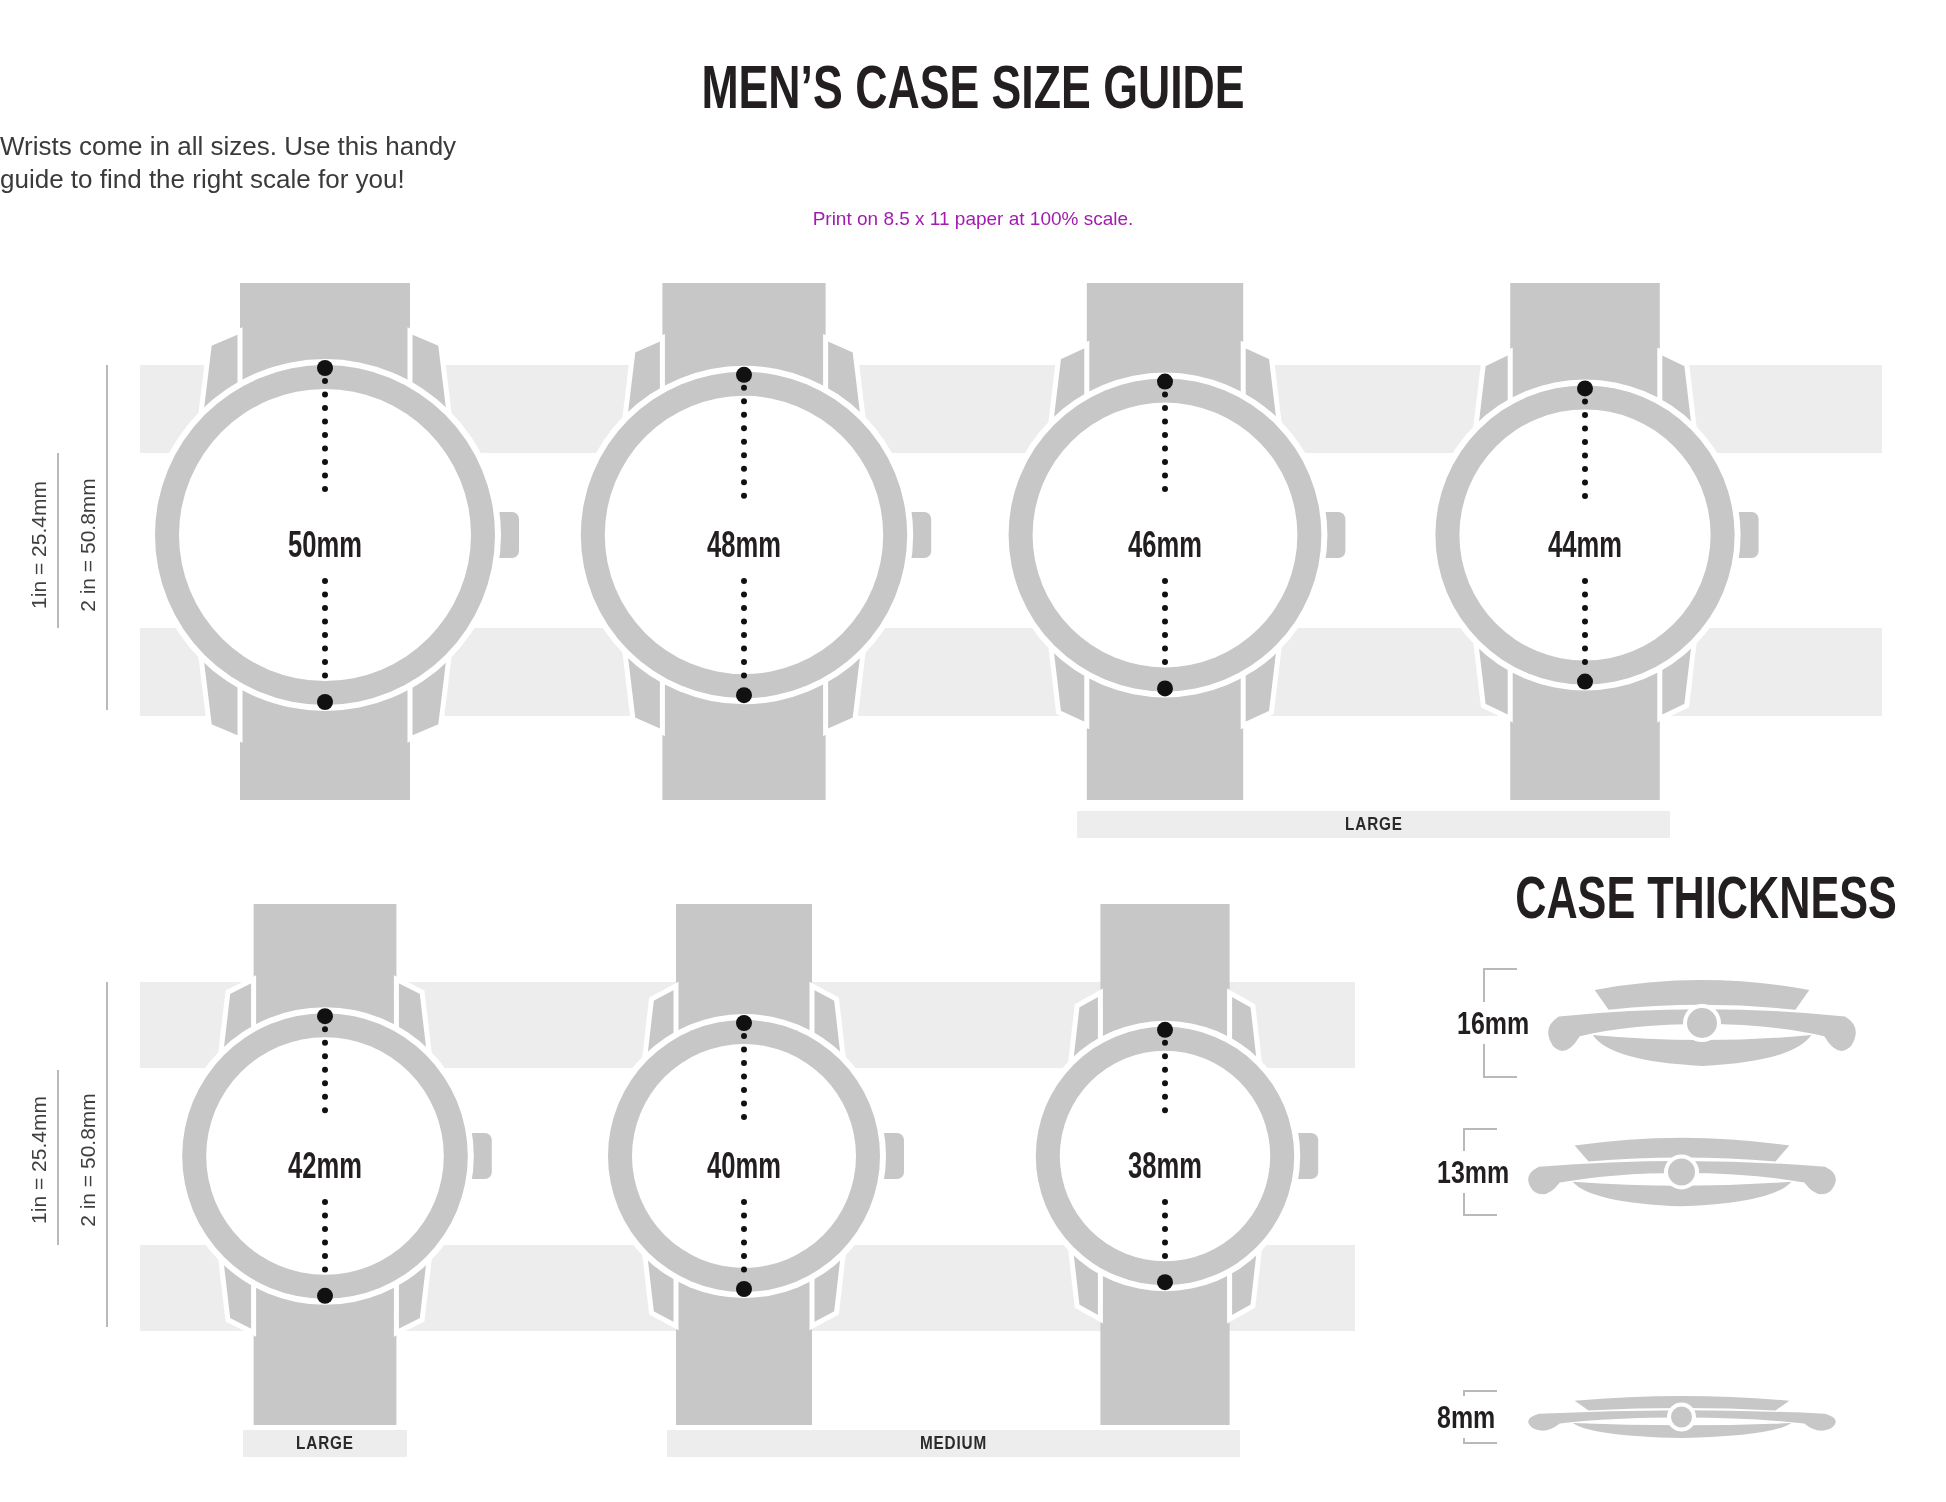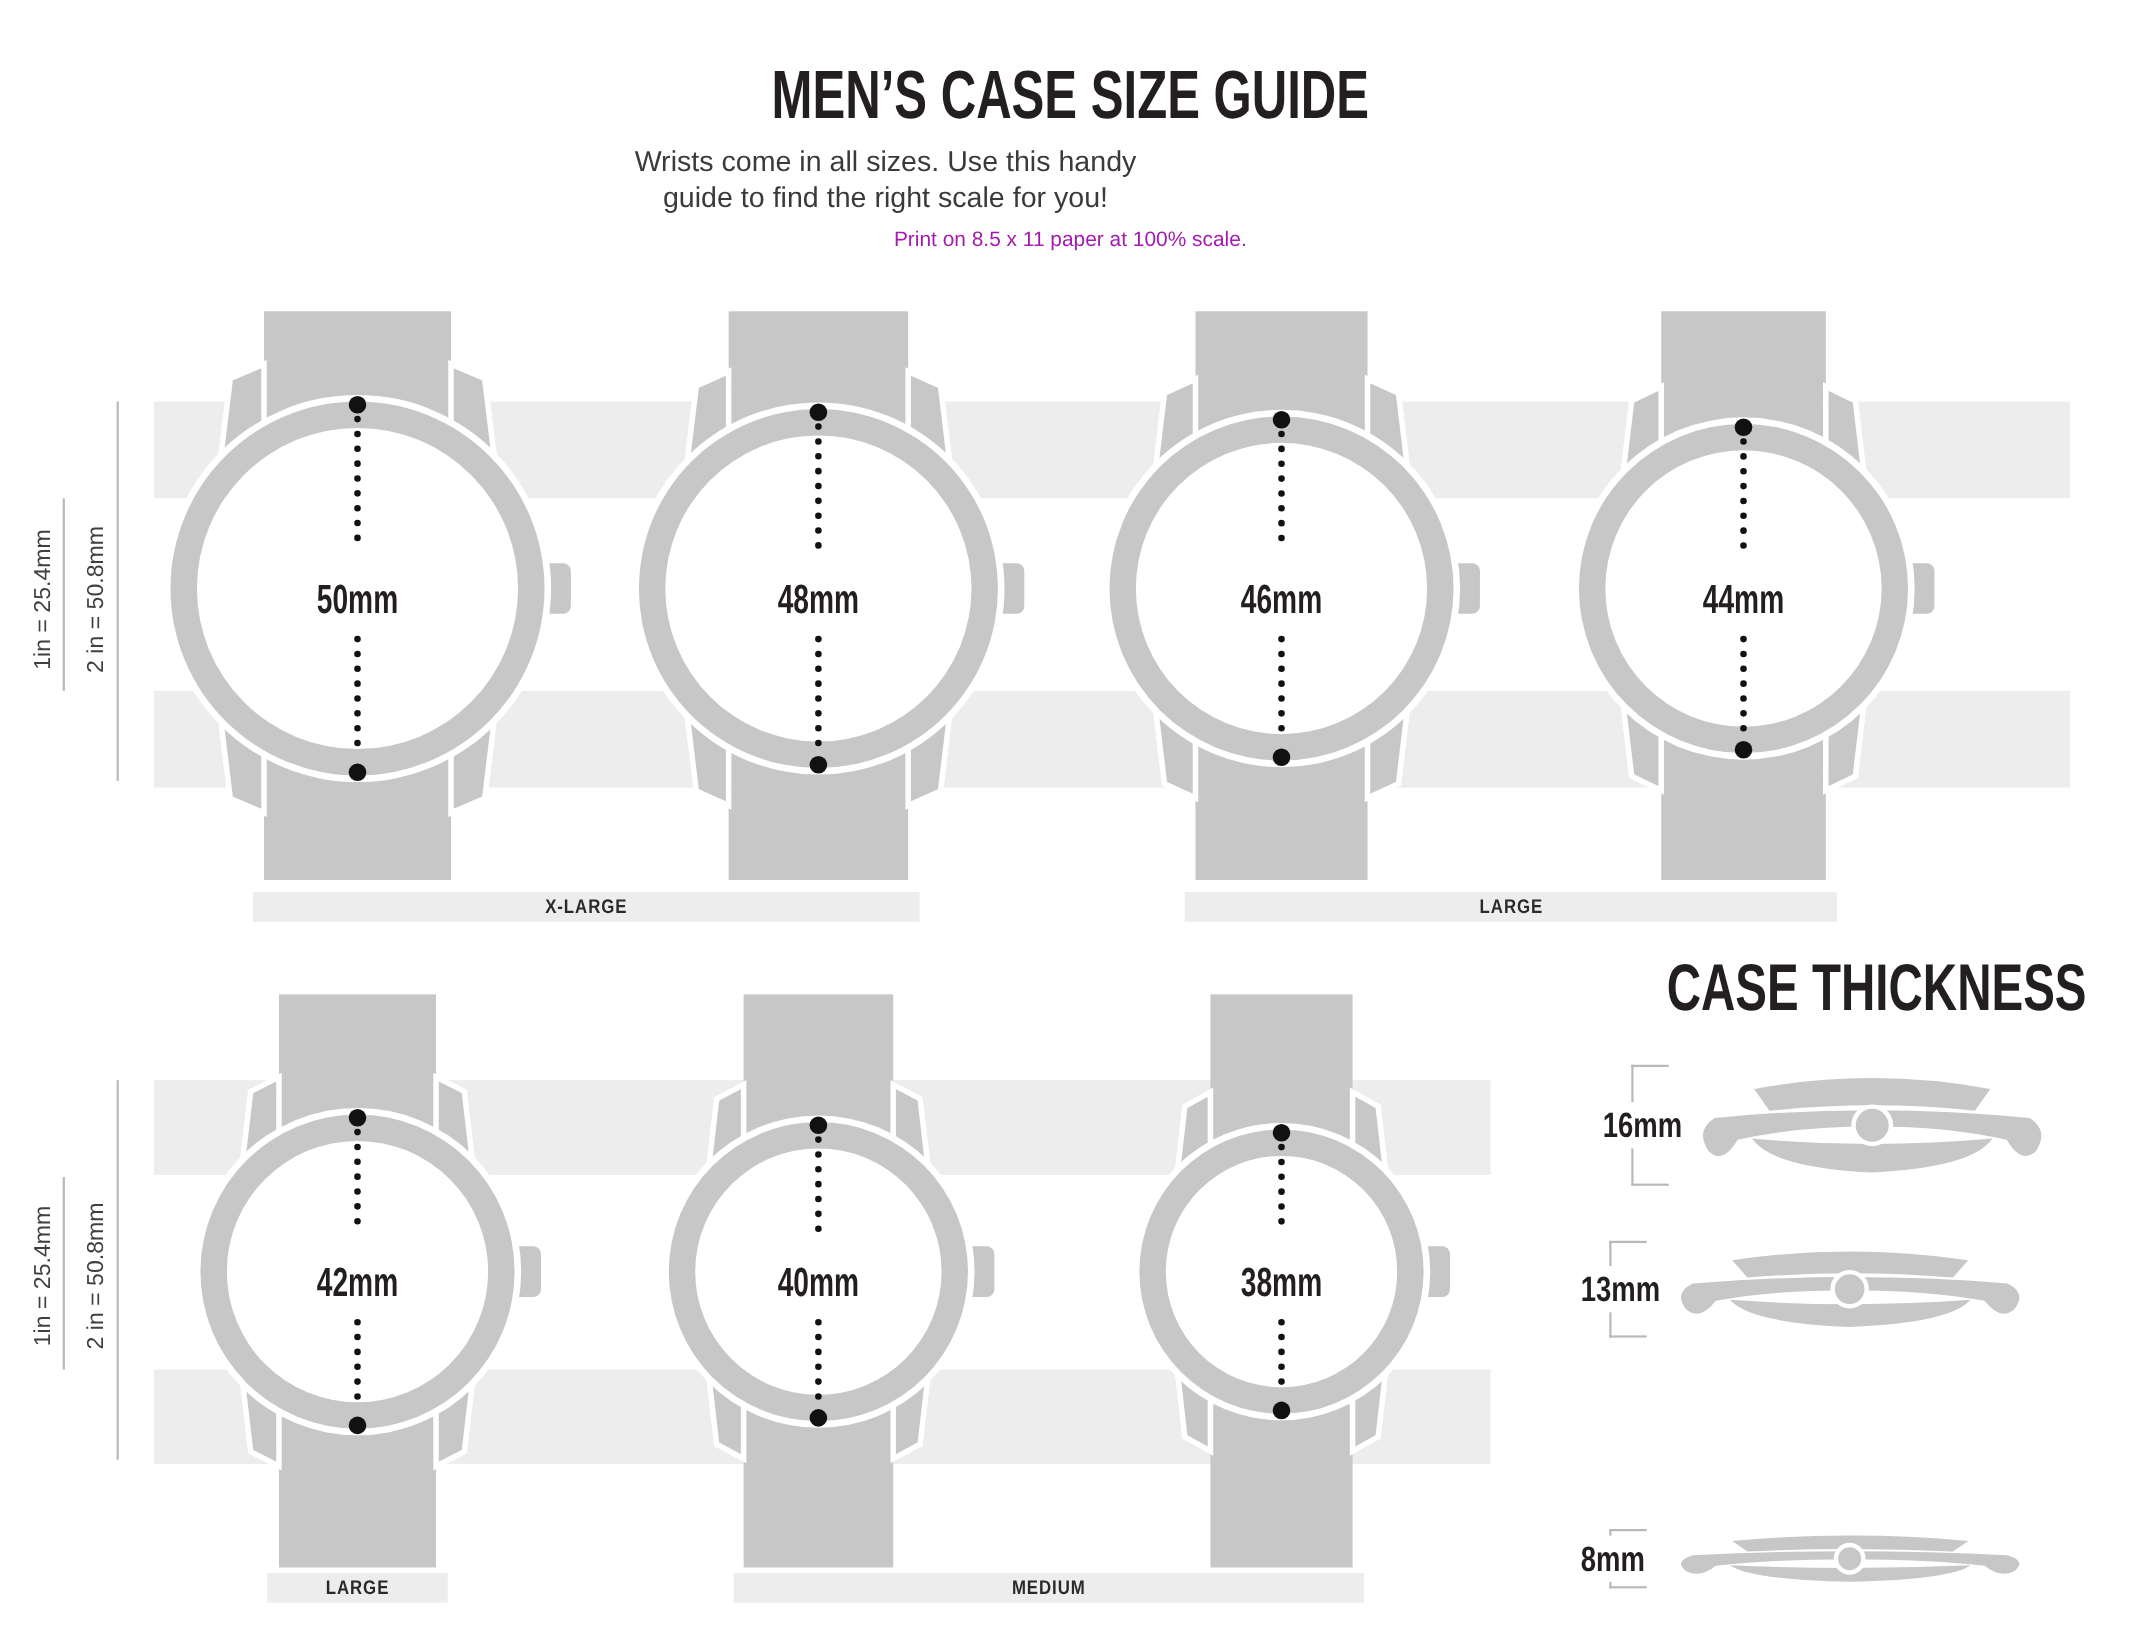--- a/index.html
+++ b/index.html
@@ -3,21 +3,21 @@
 <meta charset="utf-8">
 <style>
   html,body{margin:0;padding:0;background:#ffffff;}
   #canvas{position:relative;width:1946px;height:1502px;background:#ffffff;overflow:hidden;
           font-family:"Liberation Sans",sans-serif;color:#231f20;}
 
   
   .title{position:absolute;left:0;top:56px;width:1946px;text-align:center;
          font-size:62px;font-weight:bold;line-height:1;letter-spacing:0;
          transform:scaleX(0.72);transform-origin:50% 50%;color:#231f20;white-space:nowrap;}
-  .sub{position:absolute;left:0;width:1610px;text-align:center;font-size:26px;color:#3a3a3a;line-height:1;}
+  .sub{position:absolute;left:0;width:1610px;font-size:26px;color:#3a3a3a;line-height:1;}
   .sub1{top:133px;} .sub2{top:166px;}
   .pnote{position:absolute;left:0;top:208px;width:1946px;text-align:center;font-size:19px;color:#a21caf;}
 
   
   .band{position:absolute;background:#ededed;}
   .band0{left:140px;top:365px;width:1742px;height:88px;}
   .band1{left:140px;top:628px;width:1742px;height:88px;}
   .band2{left:140px;top:982px;width:1215px;height:86px;}
   .band3{left:140px;top:1245px;width:1215px;height:86px;}
 
@@ -190,23 +190,20 @@
         <circle cx="200" cy="266" r="129.2" fill="#c7c7c7"></circle>
         <circle cx="200" cy="266" r="105.2" fill="#ffffff"></circle>
         <line x1="200" y1="152.8" x2="200" y2="228" stroke="#111111" stroke-width="6" stroke-linecap="round" stroke-dasharray="0 13.5"></line>
         <line x1="200" y1="312" x2="200" y2="379.2" stroke="#111111" stroke-width="6" stroke-linecap="round" stroke-dasharray="0 13.5"></line>
         <circle cx="200" cy="139.8" r="8" fill="#111111"></circle>
         <circle cx="200" cy="392.2" r="8" fill="#111111"></circle>
         <text x="200" y="288" text-anchor="middle" style="font-family:'Liberation Sans',sans-serif" font-weight="bold" font-size="37" fill="#231f20" textLength="74" lengthAdjust="spacingAndGlyphs">38mm</text>
       </svg>
     </div>
 
-  <div class="catbar bar0">
-    <span>X-LARGE</span>
-  </div>
   <div class="catbar bar1">
     <span>LARGE</span>
   </div>
   <div class="catbar bar2">
     <span>LARGE</span>
   </div>
   <div class="catbar bar3">
     <span>MEDIUM</span>
   </div>
 

